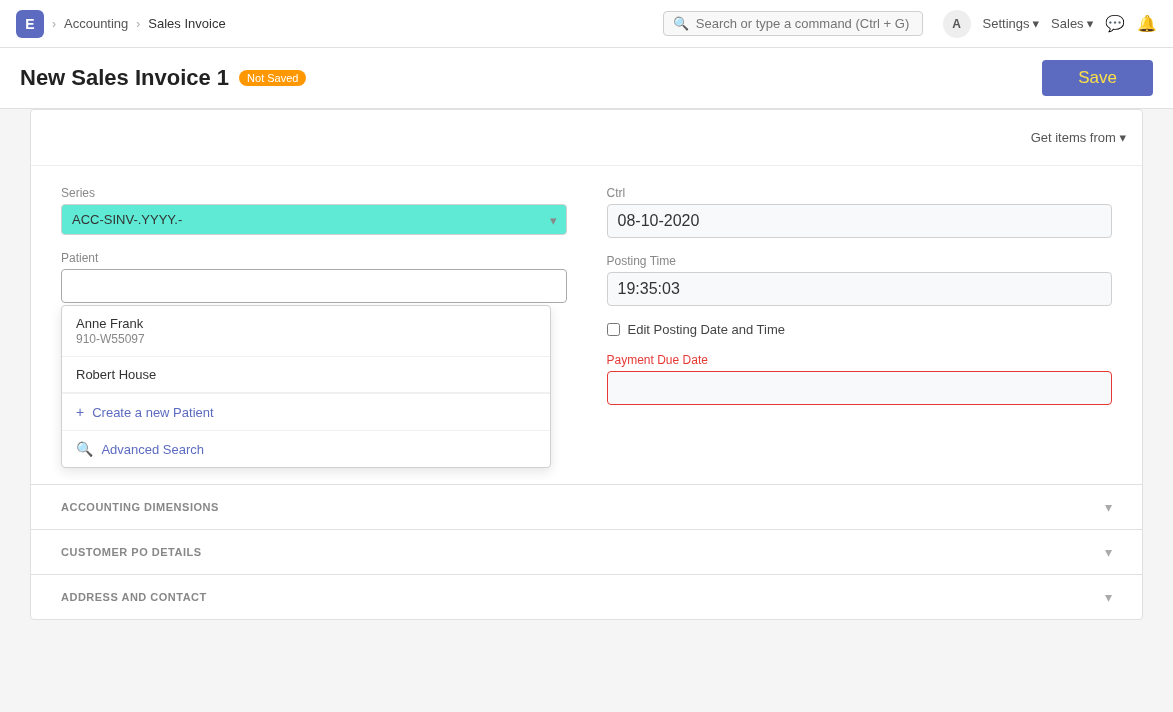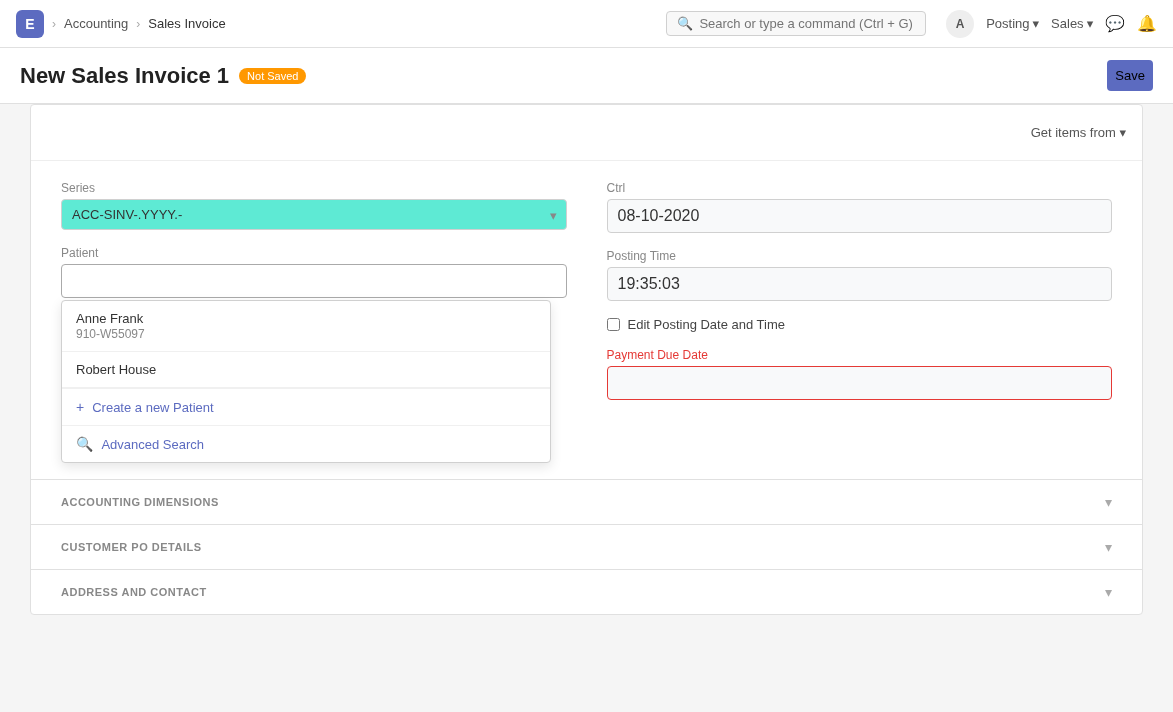--- a/index.html
+++ b/index.html
@@ -35,22 +35,22 @@
     .page-header {
       background: #fff; padding: 12px 20px; border-bottom: 1px solid #e0e0e0;
       display: flex; align-items: center; justify-content: space-between;
     }
     .page-title { font-size: 22px; font-weight: 600; color: #222; display: flex; align-items: center; gap: 10px; }
     .not-saved-badge {
       font-size: 11px; background: #ff9800; color: #fff; border-radius: 10px;
       padding: 2px 8px; font-weight: 500;
     }
     .save-btn {
-      background: #5c6bc0; color: #000000; border: none; border-radius: 4px;
-      padding: 8px 8px; font-size: 13px; font-weight: 500; cursor: pointer;
+      background: #5c6bc0; color: #fde047; border: none; border-radius: 4px;
+      padding: 8px 36px; font-size: 17px; font-weight: 500; cursor: pointer;
     }
 
     
     .main-content { padding: 0 30px; }
     .card {
       background: #fff; border: 1px solid #e0e0e0; border-radius: 4px;
       margin-bottom: 8px;
     }
 
     
@@ -141,21 +141,21 @@
   <div class="nav-search">
     <span>🔍</span>
     <input type="text" placeholder="Search or type a command (Ctrl + G)" style="">
   </div>
 
   <div class="nav-actions">
     <div class="avatar-circle">
       <span>A</span>
     </div>
     <div class="nav-btn">
-      <span>Posting</span>
+      <span>Settings</span>
       <span>▾</span>
     </div>
     <div class="nav-btn">
       <span>Sales</span>
       <span>▾</span>
     </div>
     <span class="nav-icon">💬</span>
     <span class="nav-icon">🔔</span>
   </div>
 </nav>

